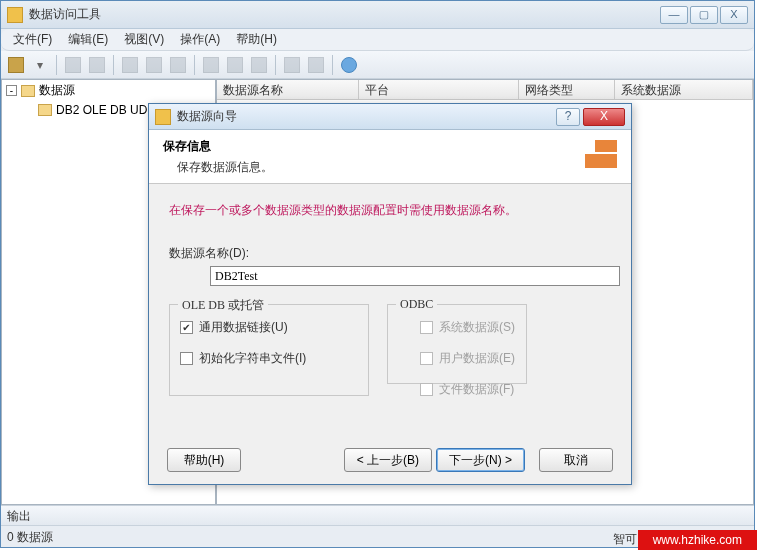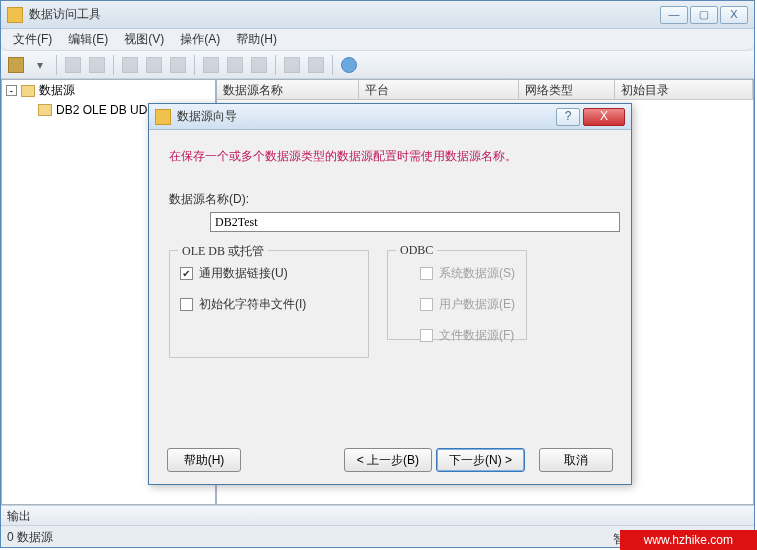--- a/index.html
+++ b/index.html
@@ -54,33 +54,33 @@
 .wiz-logo div { background: #e8853a; margin: 1px 0; }
 
 .wiz-body { padding: 18px 20px 10px; }
 .wiz-note { color: #be185d; margin-bottom: 26px; }
 .wiz-label { color: #333; margin-bottom: 4px; }
 .wiz-input { width: 410px; height: 20px; border: 1px solid #888; background: #fff; padding: 2px 4px; font-family: Tahoma; margin-left: 41px; }
 
 .fieldset-row { display: flex; gap: 18px; margin-top: 18px; }
 .fieldset { border: 1px solid #c8c8c8; padding: 14px 10px 10px; position: relative; }
 .fieldset-legend { position: absolute; top: -8px; left: 8px; background: #f0f0f0; padding: 0 4px; color: #333; font-family: Tahoma; }
-.fs-left { width: 200px; height: 108px; }
-.fs-right { width: 140px; height: 90px; padding-left: 32px; }
+.fs-left { width: 200px; height: 92px; }
+.fs-right { width: 140px; height: 80px; padding-left: 32px; }
 .chk-row { display: flex; align-items: center; margin-bottom: 14px; color: #333; }
 .chk-row.disabled { color: #a0a0a0; }
 .chk { width: 13px; height: 13px; border: 1px solid #888; background: #fff; margin-right: 6px; text-align: center; line-height: 11px; font-size: 10px; }
 .chk.disabled { border-color: #bbb; }
 
 .wiz-buttons { position: absolute; bottom: 12px; left: 0; right: 0; padding: 0 18px; display: flex; align-items: center; }
 .wiz-btn { height: 24px; padding: 0 12px; background: linear-gradient(#fdfdfd,#e4e4e4); border: 1px solid #888; border-radius: 3px; display: flex; align-items: center; justify-content: center; color: #000; min-width: 74px; }
 .wiz-btn.default { border: 1px solid #3a78b8; box-shadow: 0 0 0 1px #7ab2e8 inset; }
 .btn-spacer { flex: 1; }
 
-.watermark { position: absolute; right: 0; bottom: 0; background: #d11; color: #fff; font-size: 12px; padding: 3px 24px; }
+.watermark { position: absolute; right: 0; bottom: 0; background: #d11; color: #fff; font-size: 12px; padding: 3px 15px; }
 .watermark2 { position: absolute; right: 108px; bottom: 2px; color: #333; font-size: 12px; }
 </style>
 </head>
 <body>
 
 <div class="main-window">
   <div class="main-titlebar">
     <div class="main-title-icon"></div>
     <div class="main-title">数据访问工具</div>
     <div class="win-btn">—</div>
@@ -151,37 +151,47 @@
       <div class="tree-row" style="padding-left:36px">
         <div class="tree-icon"></div>
         <div class="tree-label">DB2 OLE DB UD</div>
       </div>
     </div>
     <div class="grid-pane">
       <div class="grid-header">
         <div class="grid-col" style="width:142px">数据源名称</div>
         <div class="grid-col" style="width:160px">平台</div>
         <div class="grid-col" style="width:96px">网络类型</div>
-        <div class="grid-col" style="flex:1">初始目录</div>
+        <div class="grid-col" style="flex:1">系统数据源</div>
       </div>
     </div>
   </div>
 
   <div class="output-bar">输出</div>
   <div class="status-bar">0 数据源</div>
 </div>
 
 <div class="wizard">
   <div class="wiz-titlebar">
     <div class="wiz-title-icon"></div>
     <div class="wiz-title">数据源向导</div>
     <div class="wiz-help-btn">?</div>
     <div class="wiz-close">X</div>
   </div>
 
+  <div class="wiz-header">
+    <div class="wiz-header-text">
+      <div class="wiz-header-title">保存信息</div>
+      <div class="wiz-header-sub">保存数据源信息。</div>
+    </div>
+    <div class="wiz-logo">
+      <div style="width:22px;height:12px"></div>
+      <div style="width:32px;height:14px"></div>
+    </div>
+  </div>
 
   <div class="wiz-body">
     <div class="wiz-note">在保存一个或多个数据源类型的数据源配置时需使用数据源名称。</div>
     <div class="wiz-label">数据源名称(D):</div>
     <input class="wiz-input" value="DB2Test" style="">
 
     <div class="fieldset-row">
       <div class="fieldset fs-left">
         <div class="fieldset-legend">OLE DB 或托管</div>
         <div class="chk-row">

